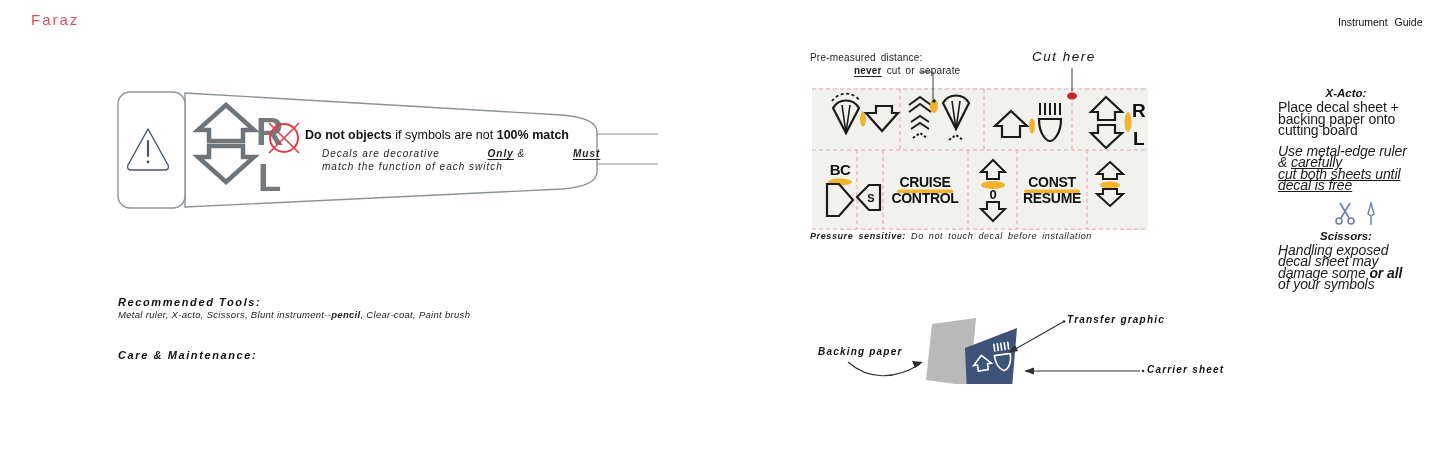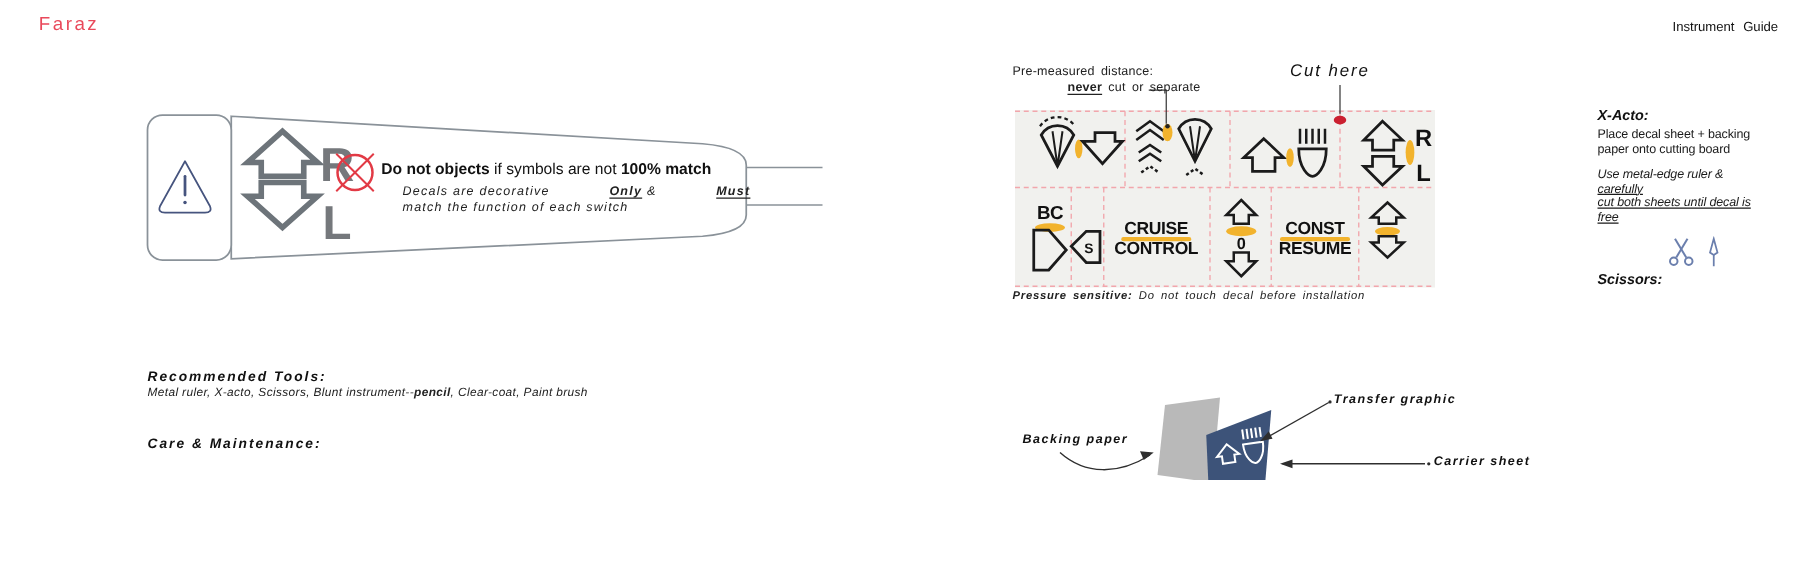--- a/index.html
+++ b/index.html
@@ -26,22 +26,22 @@
   .care-body{left:118px;top:362px;}
   .sec-body b{font-weight:bold;}
 
   .premeasured{left:810px;top:51px;font-size:10px;line-height:13px;color:#222;letter-spacing:.2px;word-spacing:2px;}
   .cut-here{left:1032px;top:49px;font-size:13.5px;font-style:italic;letter-spacing:1.5px;color:#111;}
   .pressure{left:810px;top:231px;font-size:9px;letter-spacing:.6px;word-spacing:2px;color:#222;white-space:nowrap;}
   .pressure .lbl{font-weight:bold;font-style:italic;}
   .pressure .rest{font-style:italic;}
 
   .rightcol{left:1278px;top:87px;width:136px;}
-  .rightcol .h{font-size:11.5px;font-weight:bold;font-style:italic;color:#111;margin:0 0 3px 0;}
-  .rightcol p{margin:0 0 9px 0;font-size:10px;line-height:11.5px;color:#1a1a1a;letter-spacing:-.1px;}
+  .rightcol .h{font-size:11.5px;font-weight:bold;font-style:italic;color:#111;margin:0 0 3px 0;text-align:center;}
+  .rightcol p{margin:0 0 9px 0;font-size:14px;line-height:11.5px;color:#1a1a1a;letter-spacing:-.1px;}
   .rightcol p.it{font-style:italic;}
   .rightcol .u{text-decoration:underline;text-underline-offset:1px;}
   .rightcol .icons{margin:4px 0 3px 54px;}
 
   .diag-label{font-size:10px;font-weight:bold;font-style:italic;letter-spacing:1.2px;color:#111;white-space:nowrap;}
   .lbl-backing{left:818px;top:346px;}
   .lbl-transfer{left:1067px;top:314px;}
   .lbl-carrier{left:1147px;top:364px;}
 
   .pagenum{font-size:10px;font-weight:bold;color:#333;}
@@ -200,20 +200,21 @@
           <circle cx="7" cy="20" r="3"></circle>
           <circle cx="19" cy="20" r="3"></circle>
         </g>
         <g stroke="#6b7fad" stroke-width="1.4" fill="none">
           <path d="M39,2 L42,13 L39,15 L36,13 Z"></path>
           <line x1="39" y1="15" x2="39" y2="24"></line>
         </g>
       </svg>
     </div>
     <div class="h">Scissors:</div>
+    <p class="it"><span>Handling exposed decal sheet may damage some </span><b>or all</b><span> of your symbols</span></p>
   </div>
 
   <svg class="abs" style="left:810px;top:298px;" width="400" height="110" viewBox="0 0 400 110">
     <polygon points="122,26 166,20 160,88 116,82" fill="#b9b9b9"></polygon>
     <polygon points="155,50 207,30 202,90 157,95" fill="#3d5379"></polygon>
     <g transform="rotate(-8 182 62)" stroke="#ffffff" stroke-width="1.6" fill="none">
       <polygon points="172,56 181,65 177,65 177,71 167,71 167,65 163,65"></polygon>
       <path d="M186,46 V54 M189.5,46 V54 M193,46 V54 M196.5,46 V54 M200,46 V54"></path>
       <path d="M185,58 H201 C201,70 195,74 193,74 C191,74 185,70 185,58 Z"></path>
     </g>

